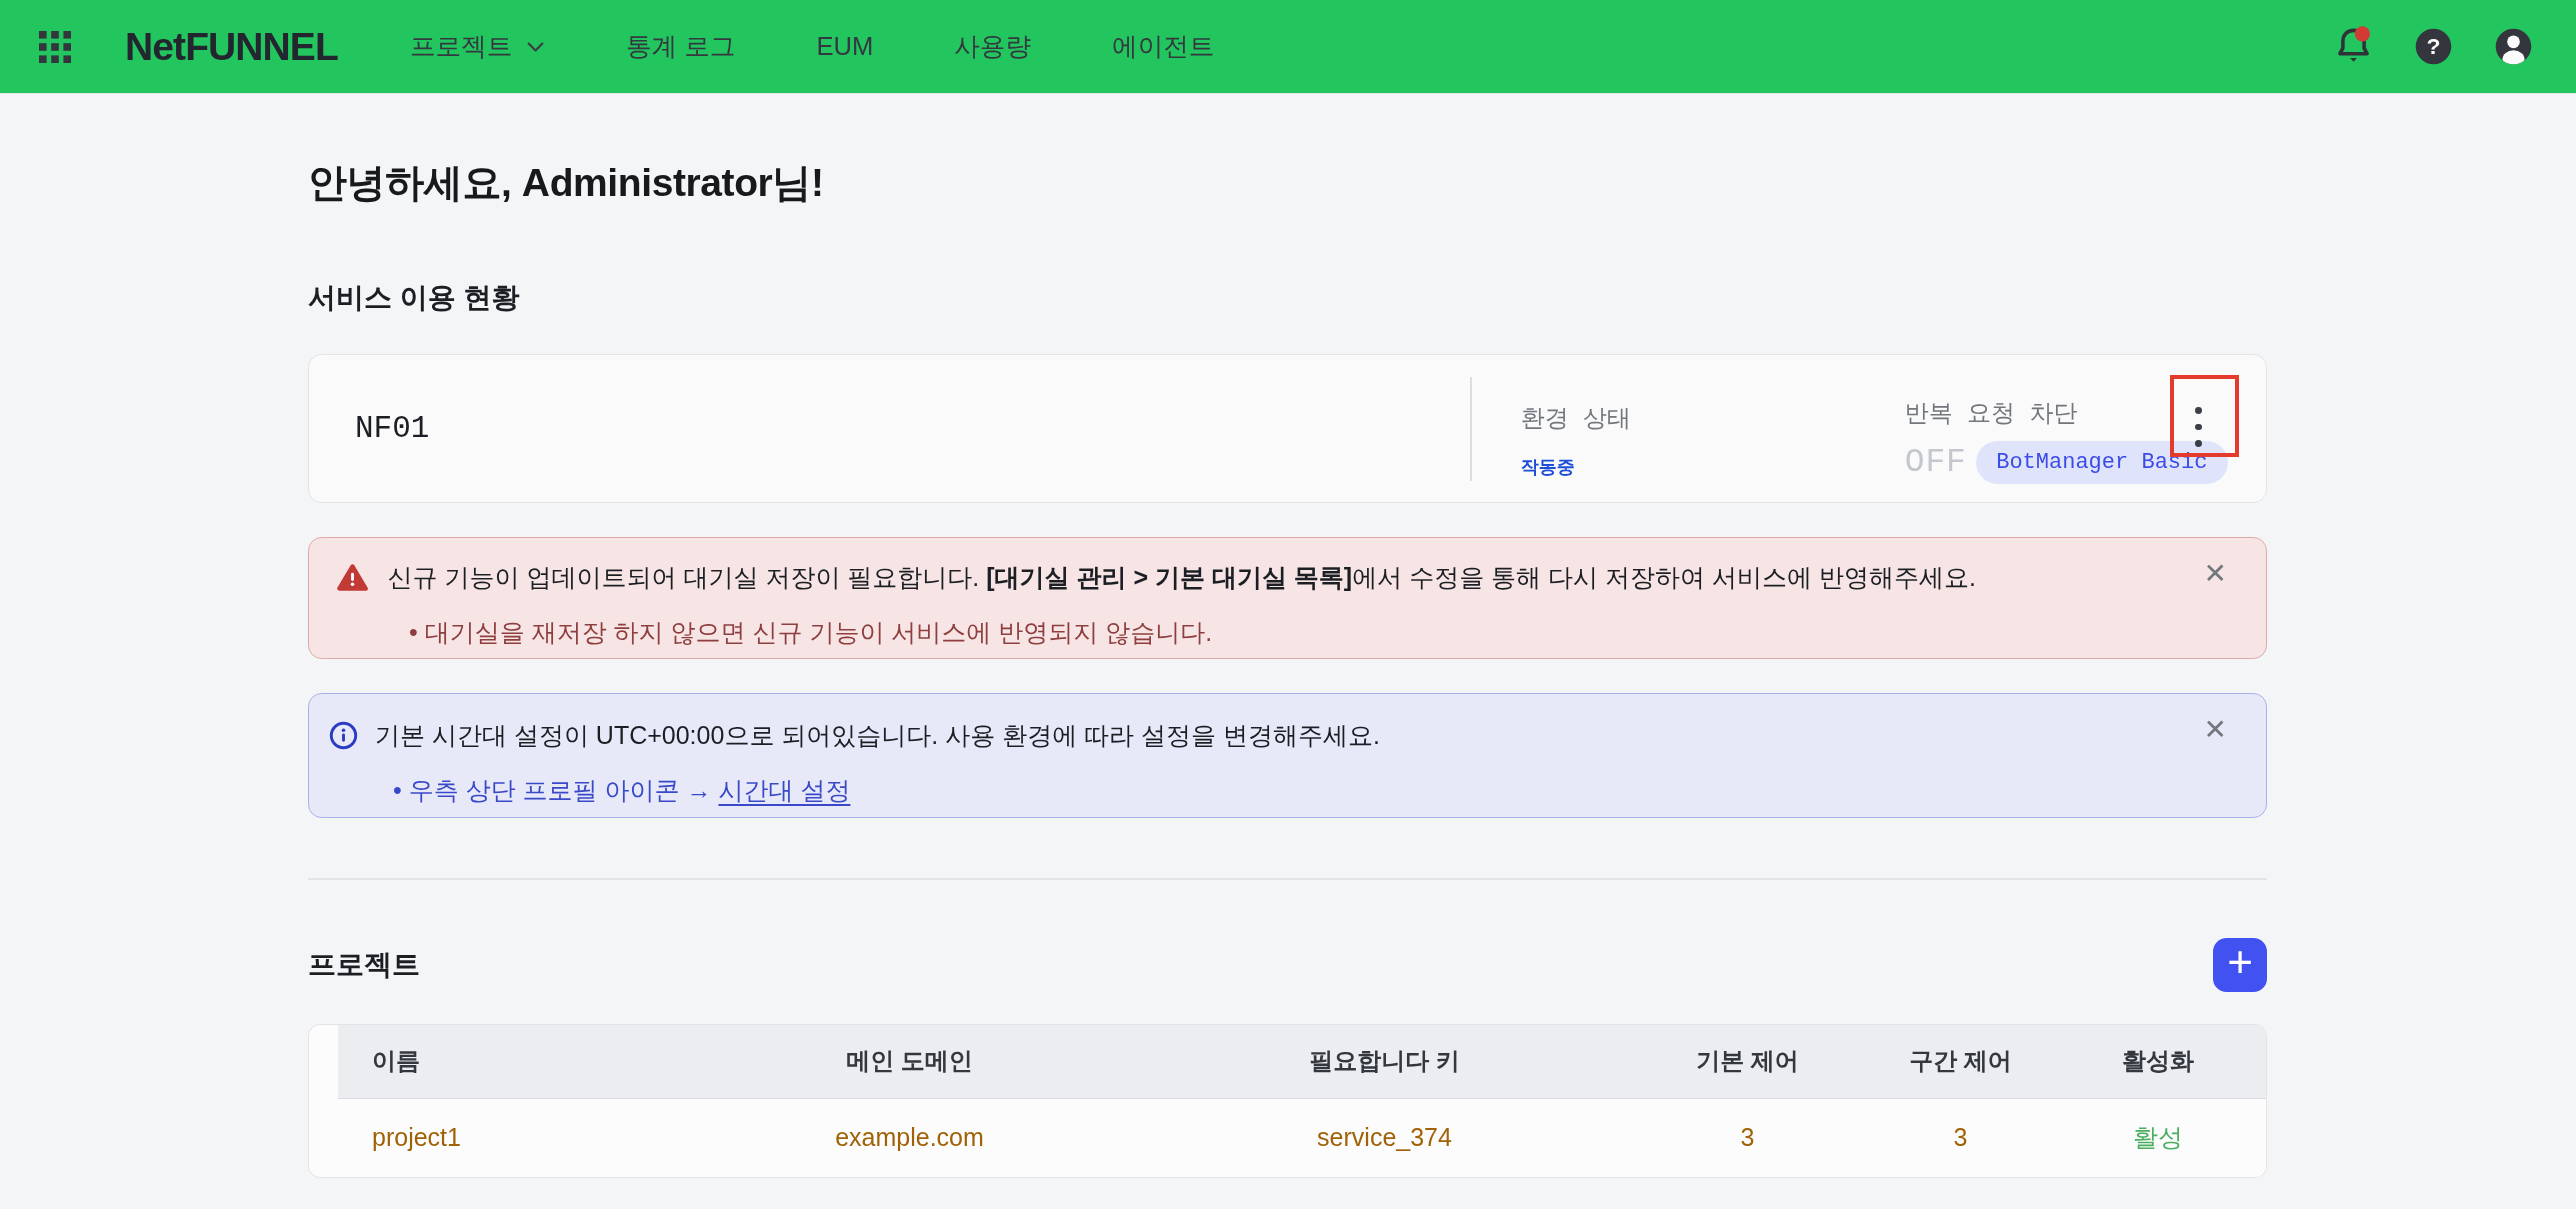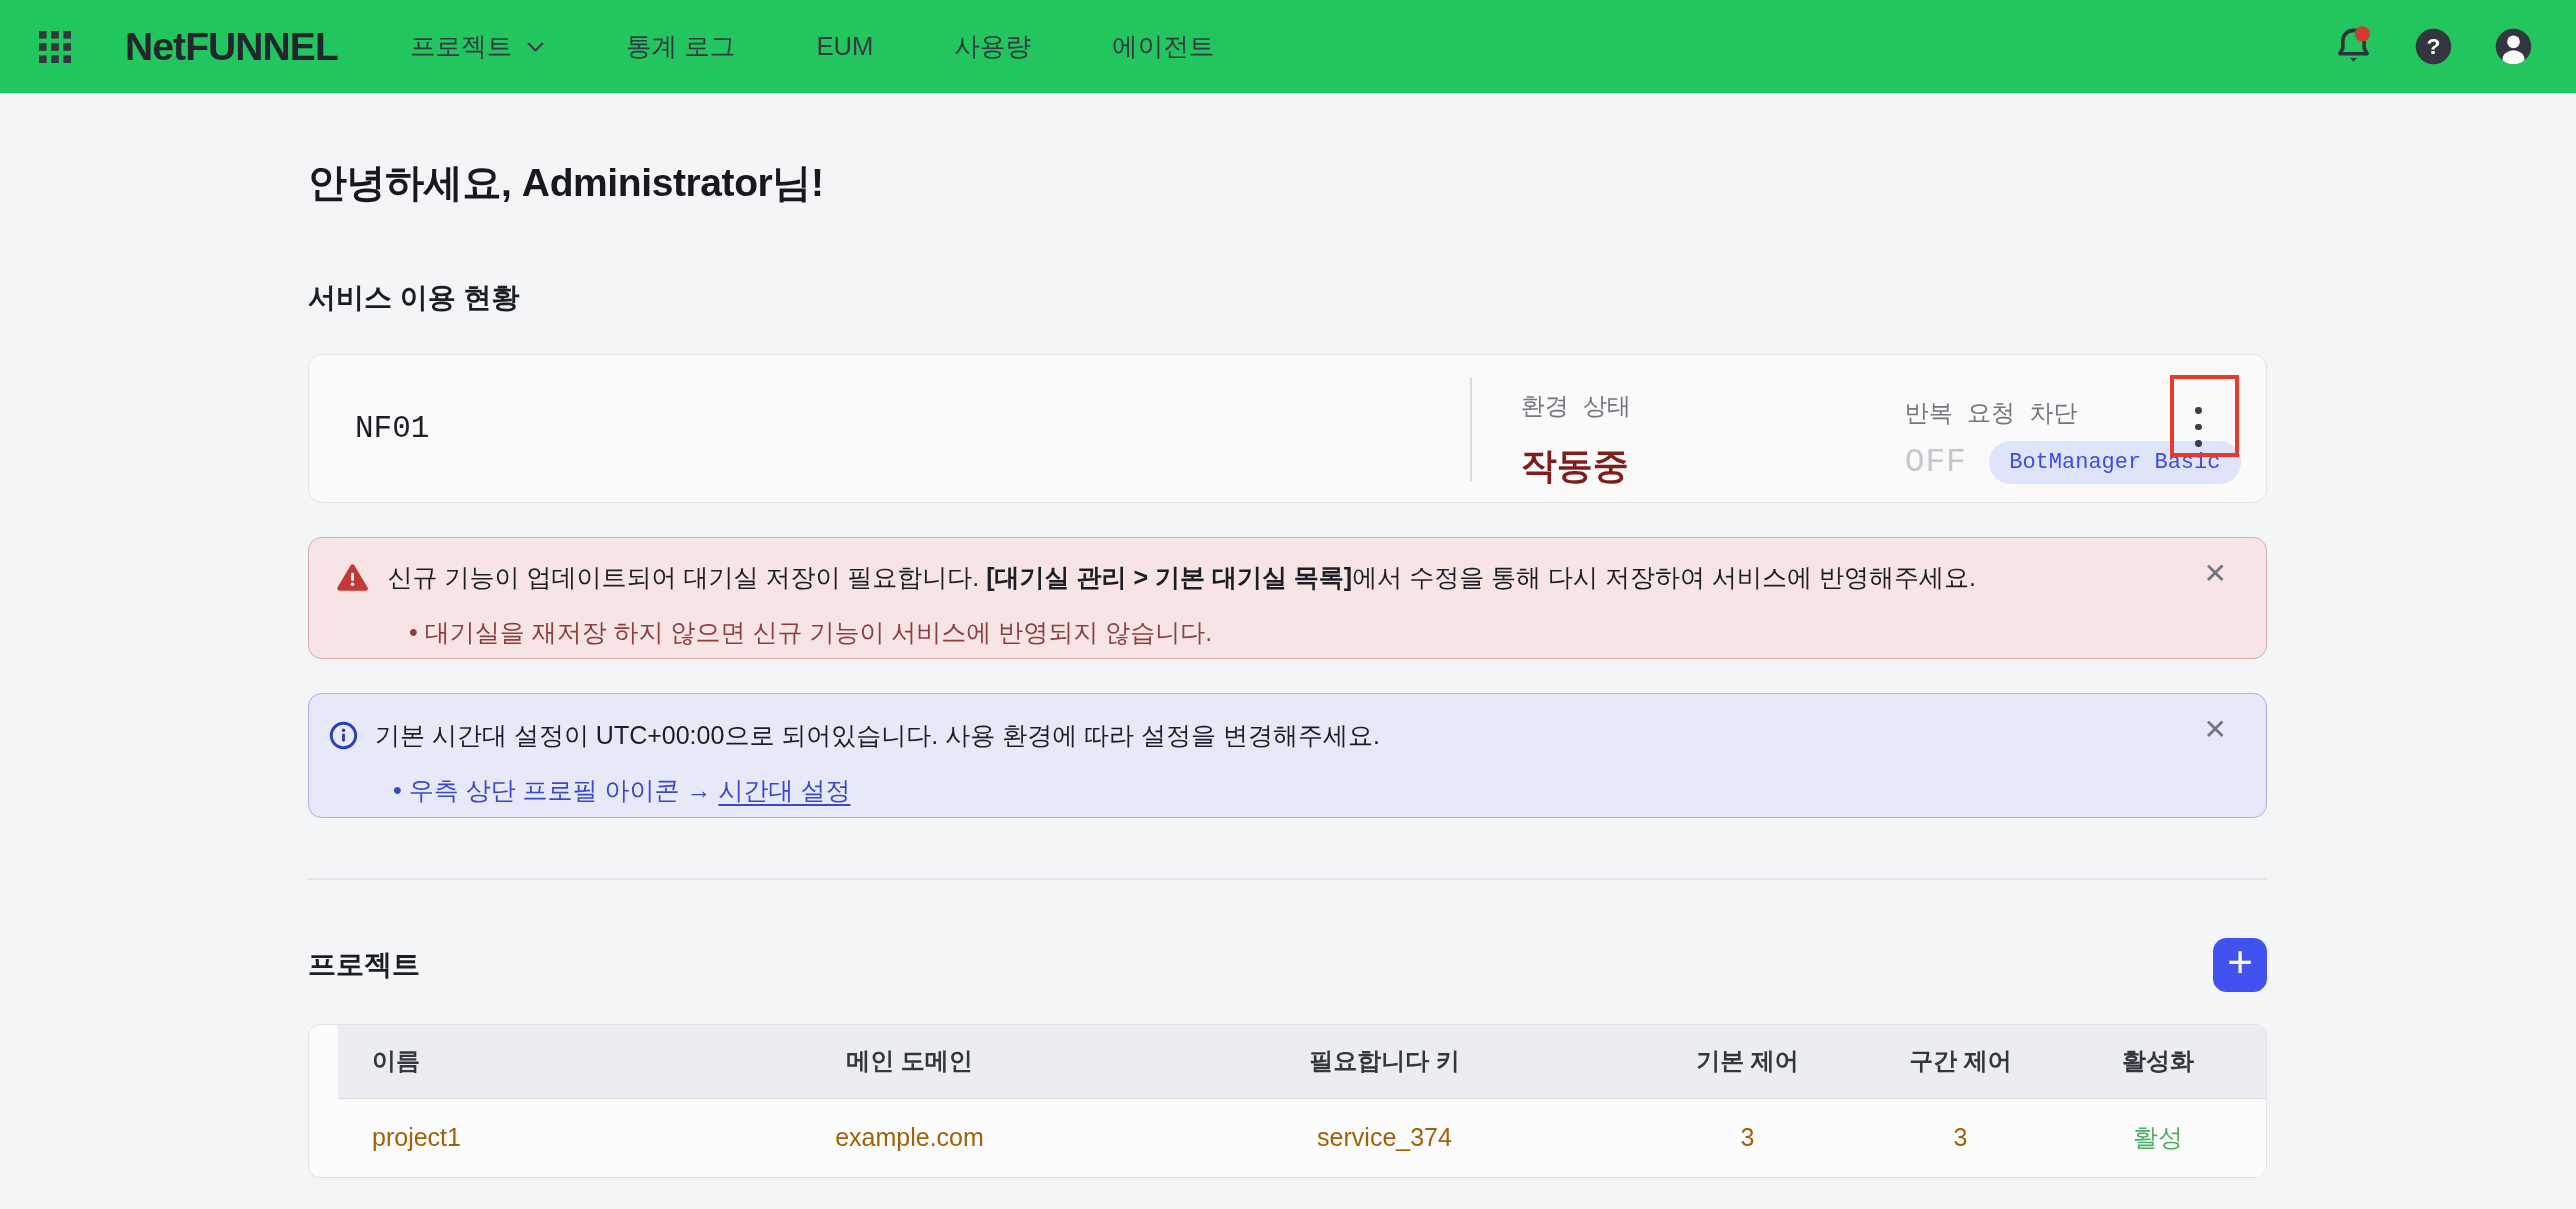--- a/index.html
+++ b/index.html
@@ -39,22 +39,22 @@
   .svc-card {
     margin-top:37px; height:149px; background:#FAFAFB; border:1.7px solid #E3E4E8;
     border-radius:13.6px; display:flex; align-items:center; position:relative;font-family:Liberation Mono, monospace;
   }
   .svc-name { width:1161px; padding-left:46px; font-size:31px; font-weight:500; color:#1B1E24; }
   .svc-divider { width:1.7px; height:104px; background:#DBDDE1; }
   .svc-block { display:flex; flex-direction:column; }
   .svc-block.env { width:433px; padding-left:49px; }
   .svc-block.bot { flex:1; }
   .svc-label { font-size:24px; color:#72767D;margin-top:24px; }
-  .svc-env-value { margin-top:20.4px; font-size:36px; font-weight:700; color:#7f1d1d; }
-  .svc-bot-row { margin-top:12.8px; display:flex; align-items:center; gap:22px; }
+  .svc-env-value { margin-top:20.4px; font-size:18px; font-weight:700; color:#1d4ed8; }
+  .svc-bot-row { margin-top:12.8px; display:flex; align-items:center; gap:9px; }
   .svc-off { font-size:33px; font-weight:500; letter-spacing:0.9px; color:#C4C7CD; }
   .badge {
     height:43px; padding:0 20.4px; border-radius:22px; background:#E0E4FB;
     color:#3C4CE6; font-size:22px; display:flex; align-items:center;
   }
   .kebab { position:absolute; left:1883px; top:49px; display:flex; flex-direction:column; gap:9.4px; cursor:pointer; padding:3.4px;}
   .kebab i { width:6.8px; height:6.8px; border-radius:50%; background:#3B3F46; }
   .highlight-box {
     position:absolute; left:1861px; top:19.6px; width:69px; height:82px;
     border:4.3px solid #E53B2C;

